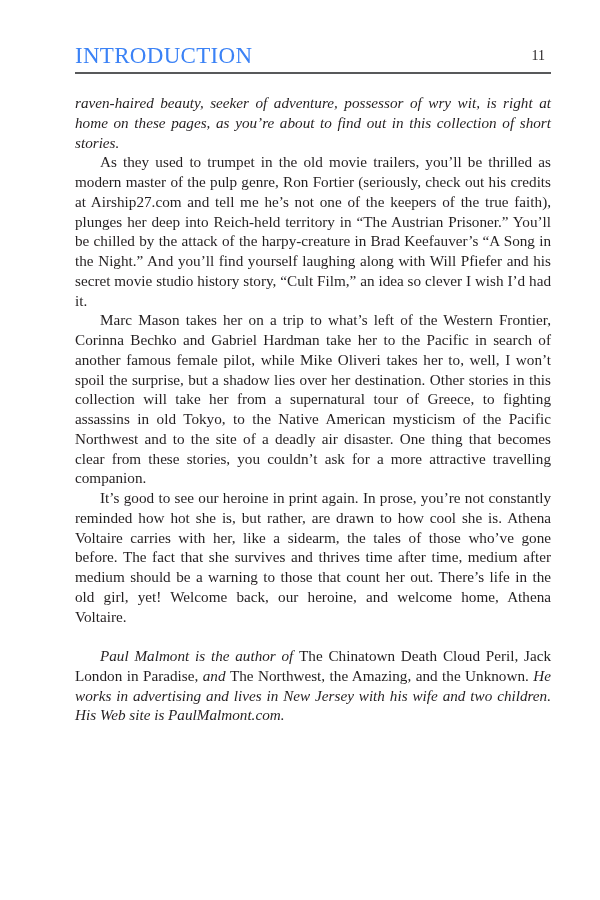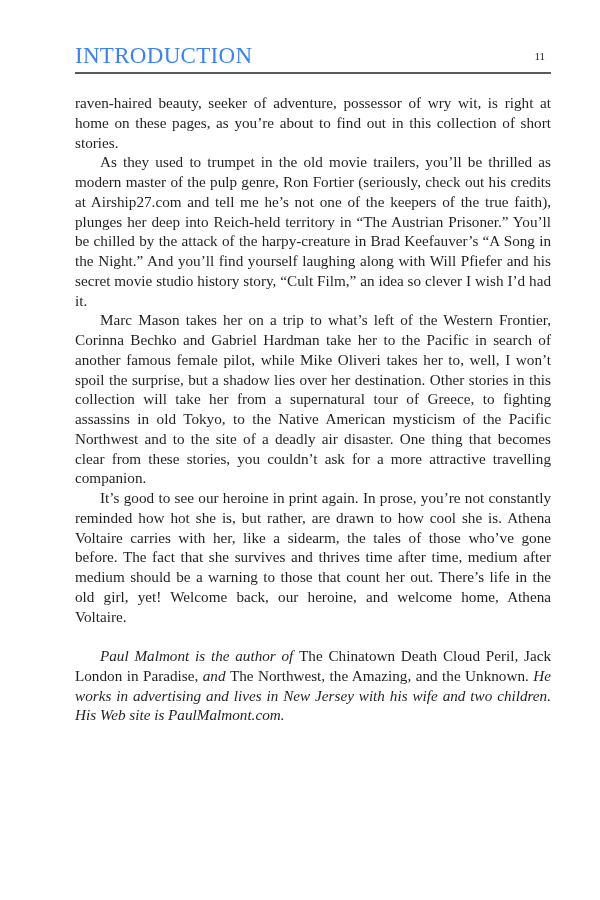--- a/index.html
+++ b/index.html
@@ -30,21 +30,21 @@
       text-align: left;
       font-size: 23px;
       letter-spacing: 0.3px;
       line-height: 24px;
       color: #3b82f6;
     }
     .page-number {
       position: absolute;
       right: 5px;
       top: 0;
-      font-size: 11px;
+      font-size: 14px;
       line-height: 24px;
       color: #231f20;
     }
     .head-rule {
       position: absolute;
       left: 75px;
       top: 72px;
       width: 476px;
       height: 2px;
       background: #58595b;
@@ -58,20 +58,21 @@
       line-height: 19.75px;
       text-align: justify;
       hyphens: none;
     }
     .body-text p {
       margin: 0;
       text-indent: 25px;
     }
     .body-text p.continued {
       text-indent: 0;
+      font-style: italic;
     }
     .body-text p.bio {
       margin-top: 19.75px;
     }
     .it {
       font-style: italic;
     }
   </style>
 </head>
 <body>

